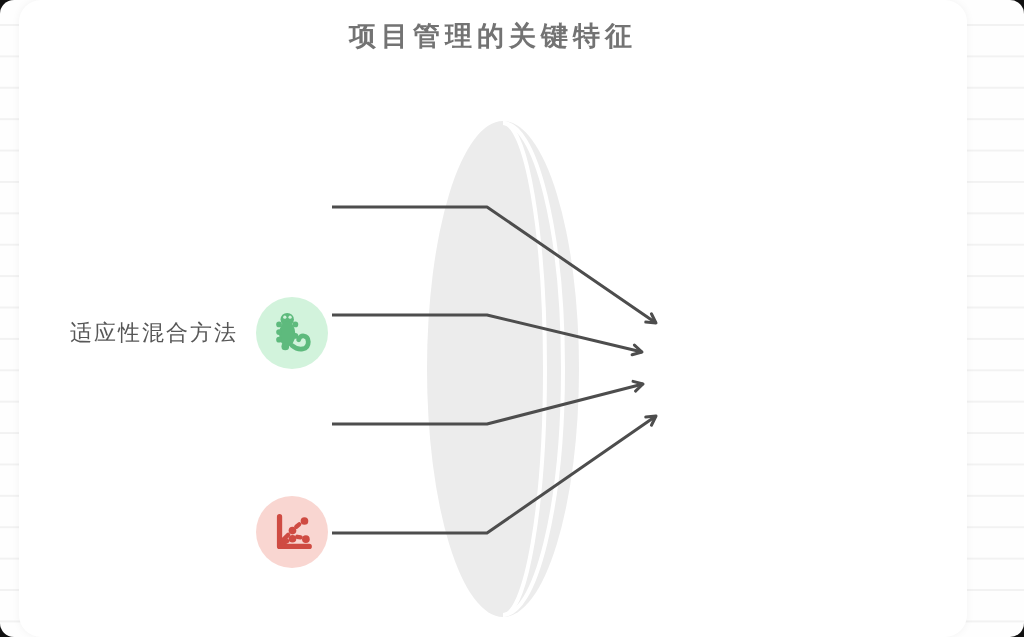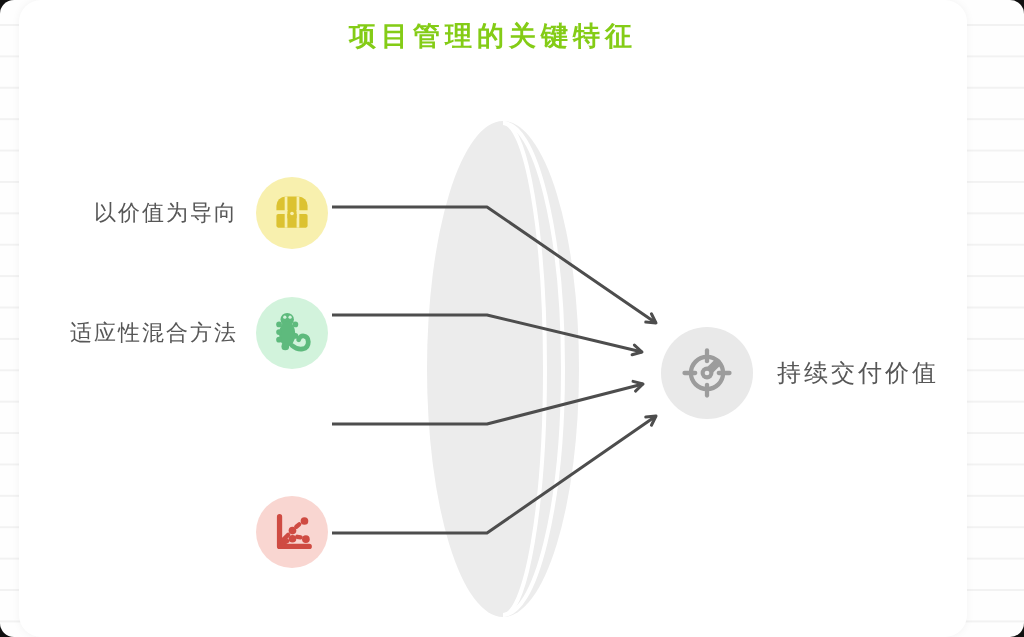--- a/index.html
+++ b/index.html
@@ -64,37 +64,22 @@
           <path d="M3,3 L12,8 L3,13" stroke="currentColor" stroke-width="3" fill="none" stroke-linecap="round" stroke-linejoin="round"></path>
         </marker>
       </defs>
       <path d="M332,207 H487 L656,323" marker-end="url(#ah)"></path>
       <path d="M332,315 H487 L642,352" marker-end="url(#ah)"></path>
       <path d="M332,424 H487 L643,384" marker-end="url(#ah)"></path>
       <path d="M332,533 H487 L656,416" marker-end="url(#ah)"></path>
     </g>
   </svg>
 
-  <div class="title" style="color: #84cc16;">项目管理的关键特征</div>
+  <div class="title" style="color: #737373;">项目管理的关键特征</div>
 
-  <div class="feature-row" style="top:177px">
-    <span class="feature-label">以价值为导向</span>
-    <div class="icon-circle" style="--bg: #f8f0ae;">
-      <svg width="44" height="44" viewBox="0 0 48 48" style="color: rgb(220, 194, 49);">
-        <g fill="currentColor">
-          <path d="M7,21 v-5 a10,10 0 0 1 10,-10 h14 a10,10 0 0 1 10,10 v5 z"></path>
-          <rect x="7" y="25" width="34" height="15" rx="2"></rect>
-        </g>
-        <line x1="17.5" y1="6" x2="17.5" y2="40" stroke="var(--bg)" stroke-width="3"></line>
-        <line x1="30.5" y1="6" x2="30.5" y2="40" stroke="var(--bg)" stroke-width="3"></line>
-        <rect x="19" y="20" width="10" height="11" rx="2.5" fill="currentColor"></rect>
-        <circle cx="24" cy="24.5" r="2" fill="var(--bg)"></circle>
-      </svg>
-    </div>
-  </div>
 
   <div class="feature-row" style="top:297px">
     <span class="feature-label">适应性混合方法</span>
     <div class="icon-circle" style="--bg: #d2f3dc;">
       <svg width="46" height="46" viewBox="0 0 48 48" style="color: rgb(94, 186, 125);">
         <g fill="currentColor">
           <circle cx="19" cy="10" r="7"></circle>
           <ellipse cx="19" cy="25" rx="8.5" ry="13"></ellipse>
           <circle cx="10.5" cy="15" r="3"></circle>
           <circle cx="10.5" cy="23" r="3"></circle>
@@ -125,30 +110,13 @@
         <g fill="currentColor">
           <circle cx="24.5" cy="22.5" r="4"></circle>
           <circle cx="37" cy="12.5" r="4"></circle>
           <circle cx="24.5" cy="31" r="4"></circle>
           <circle cx="38.5" cy="31.5" r="4"></circle>
         </g>
       </svg>
     </div>
   </div>
 
-  <div class="outcome">
-    <div class="icon-circle" style="--bg: #e9e9e9;">
-      <svg width="60" height="60" viewBox="0 0 56 56" style="color: rgb(156, 156, 156);">
-        <circle cx="28" cy="28" r="15" fill="none" stroke="currentColor" stroke-width="4"></circle>
-        <g stroke="currentColor" stroke-width="4" stroke-linecap="round">
-          <line x1="28" y1="7" x2="28" y2="17"></line>
-          <line x1="28" y1="39" x2="28" y2="49"></line>
-          <line x1="7" y1="28" x2="17" y2="28"></line>
-          <line x1="39" y1="28" x2="49" y2="28"></line>
-        </g>
-        <line x1="29" y1="27" x2="37.5" y2="18.5" stroke="currentColor" stroke-width="7.5" stroke-linecap="round"></line>
-        <circle cx="28" cy="28" r="6" fill="currentColor"></circle>
-        <circle cx="28" cy="28" r="2.2" fill="var(--bg)"></circle>
-      </svg>
-    </div>
-    <span class="outcome-label">持续交付价值</span>
-  </div>
 </div>
 
 </body></html>

